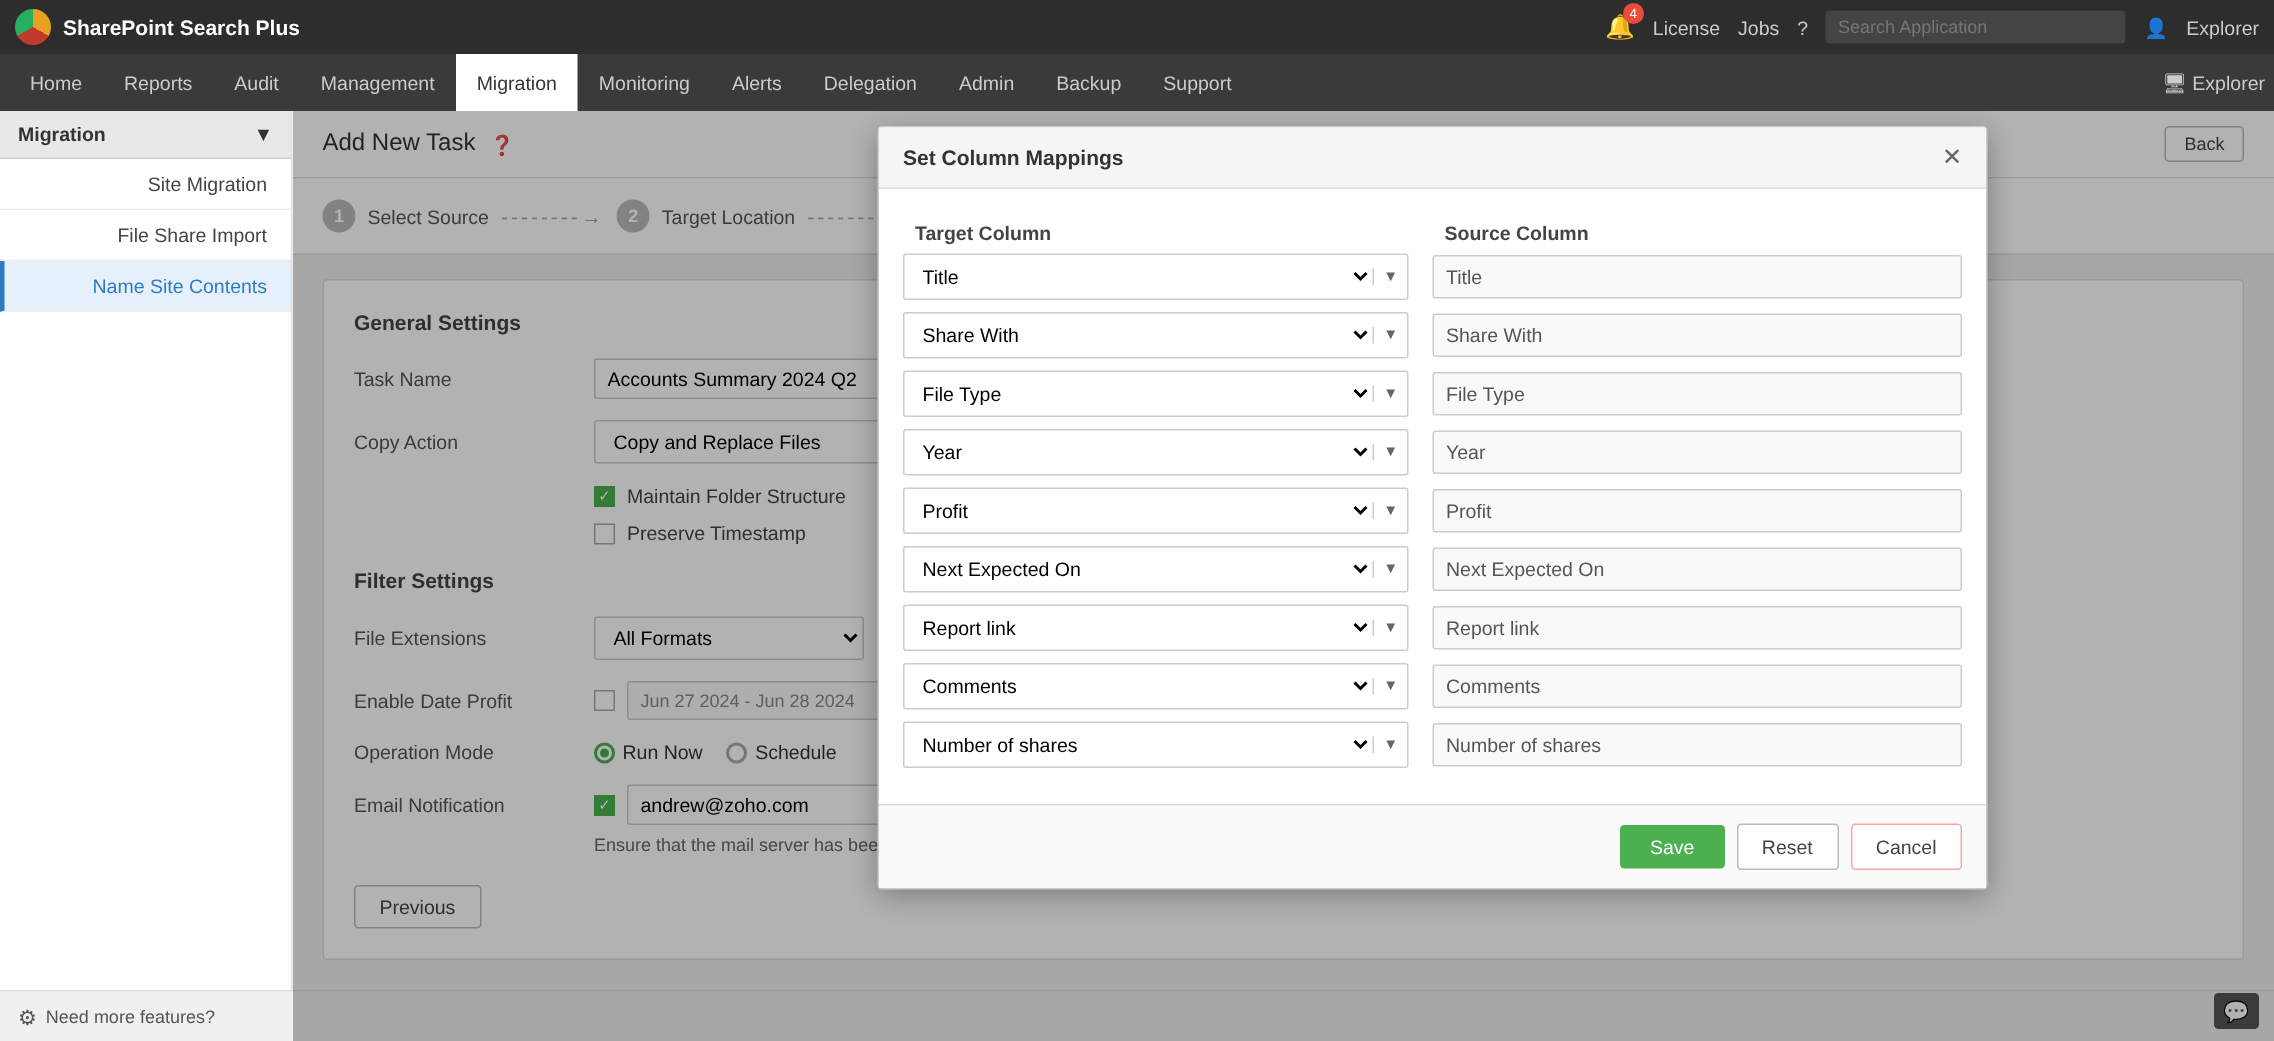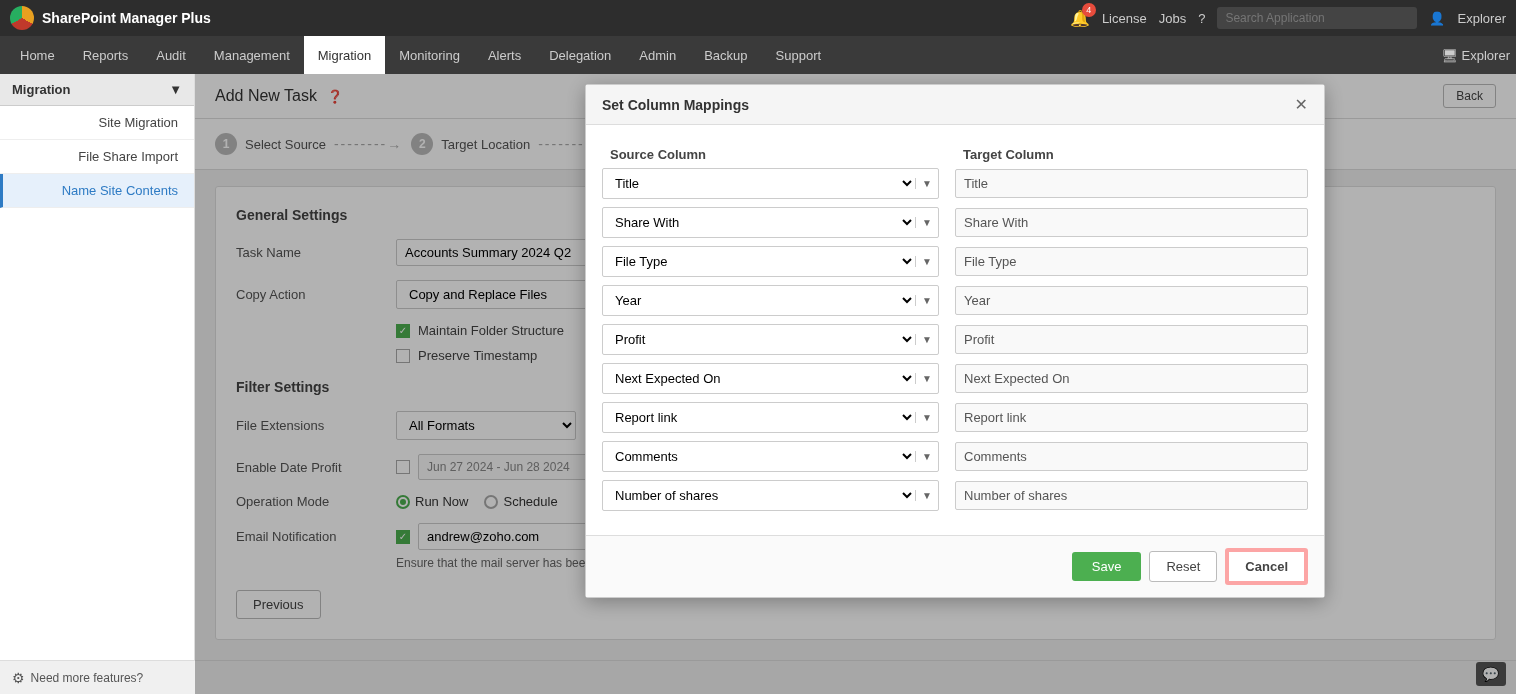--- a/index.html
+++ b/index.html
@@ -360,27 +360,26 @@
       background: #fff;
       border: 1px solid #bbb;
       padding: 7px 16px;
       border-radius: 3px;
       cursor: pointer;
       font-size: 13px;
       color: #444;
     }
     .btn-cancel {
       background: #fff;
-      border: 4px solid #fca5a5;
+      border: 1px solid #fca5a5;
       padding: 7px 16px;
       border-radius: 3px;
       cursor: pointer;
       font-size: 13px;
       color: #444;
-      font-weight: bold;
     }
 
     
     .bottom-bar {
       position: fixed;
       bottom: 0;
       left: 0;
       right: 0;
       background: #f0f0f0;
       border-top: 1px solid #ddd;
@@ -408,21 +407,21 @@
       font-size: 14px;
     }
     .gear-icon-sm { font-size: 14px; }
   </style>
 </head>
 <body>
 
 <div class="topbar">
   <div class="topbar-left">
     <div class="logo-icon"></div>
-    <span class="topbar-logo">SharePoint Manager Plus</span>
+    <span class="topbar-logo">SharePoint Search Plus</span>
   </div>
   <div class="topbar-right">
     <div class="notif-badge">
       <span style="color:#f0ad00; font-size:16px;">🔔</span>
       <span class="badge">4</span>
     </div>
     <span class="icon-btn">License</span>
     <span class="icon-btn">Jobs</span>
     <span class="icon-btn">?</span>
     <input class="search-box" type="text" placeholder="Search Application" style="">
@@ -576,22 +575,22 @@
     </div>
 
     <div class="modal-overlay">
       <div class="modal">
         <div class="modal-header">
           <span class="modal-title">Set Column Mappings</span>
           <span class="modal-close">✕</span>
         </div>
         <div class="modal-body">
           <div class="mapping-header">
+            <div class="col">Target Column</div>
             <div class="col">Source Column</div>
-            <div class="col">Target Column</div>
           </div>
 
           <div class="mapping-row">
             <div class="mapping-select-wrapper">
               <select class="mapping-select">
                 <option>Title</option>
               </select>
               <span class="mapping-select-arrow">▼</span>
             </div>
             <div class="mapping-target">Title</div>

